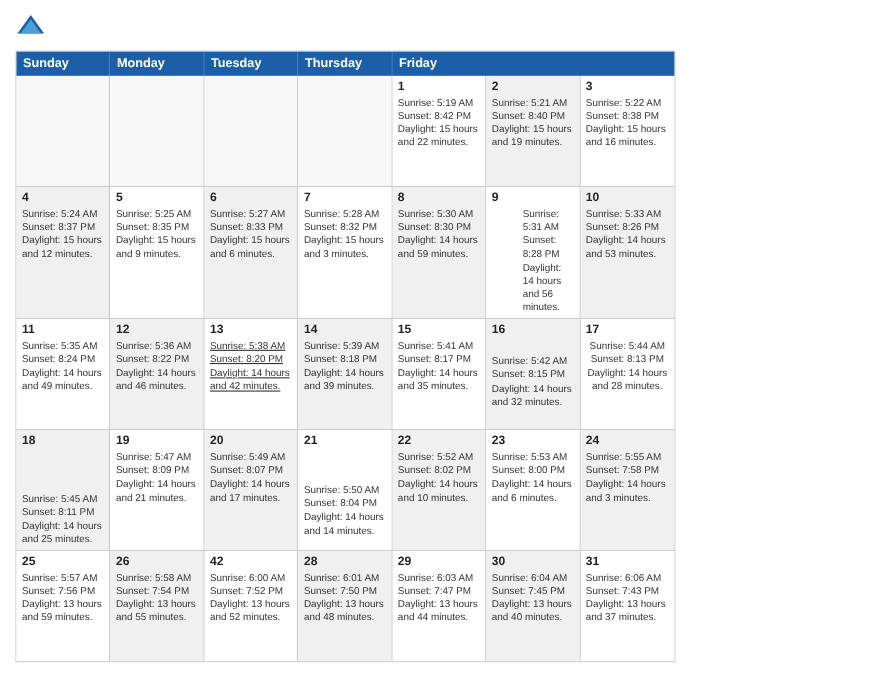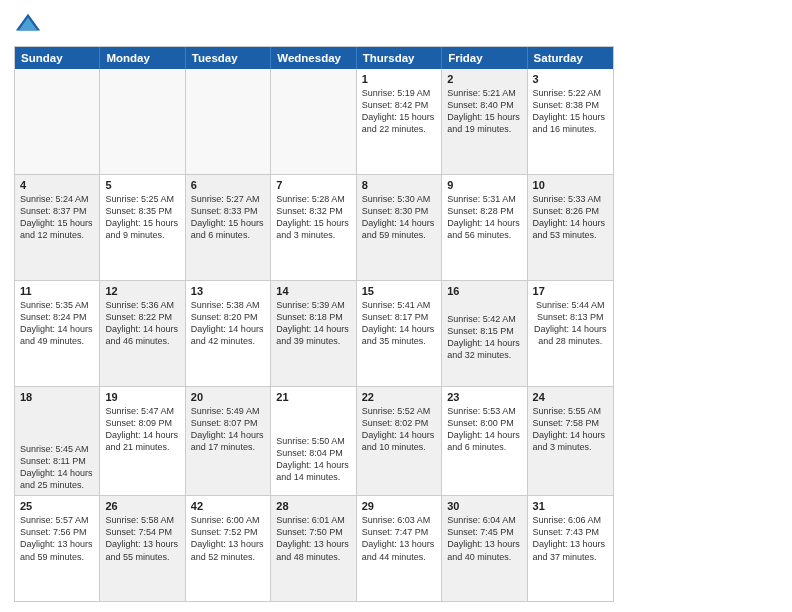--- a/index.html
+++ b/index.html
@@ -128,24 +128,22 @@
       <div class="title-month"></div>
       <div class="title-location"></div>
     </div>
   </div>
 
   <div class="calendar">
     <div class="cal-header">
     <div class="cal-header-cell">Sunday</div>
         <div class="cal-header-cell">Monday</div>
         <div class="cal-header-cell">Tuesday</div>
-        <div class="cal-header-cell">Wednesday</div>
         <div class="cal-header-cell">Thursday</div>
         <div class="cal-header-cell">Friday</div>
-        <div class="cal-header-cell">Saturday</div>
       </div>
     <div class="cal-body">
     <div class="cal-row">
           <div class="cal-cell empty"></div>
           <div class="cal-cell empty"></div>
           <div class="cal-cell empty"></div>
           <div class="cal-cell empty"></div>
           <div class="cal-cell">
             <span class="day-num">1</span>
             <div class="cell-text" style="white-space: pre-line;">Sunrise: 5:19 AM
@@ -199,21 +197,21 @@
           </div>
           <div class="cal-cell shaded">
             <span class="day-num">8</span>
             <div class="cell-text" style="white-space: pre-line;">Sunrise: 5:30 AM
 Sunset: 8:30 PM
 Daylight: 14 hours
 and 59 minutes.</div>
           </div>
           <div class="cal-cell">
             <span class="day-num">9</span>
-            <div class="cell-text" style="white-space: pre-line;">Sunrise: 5:31 AM
+            <div class="cell-text" style="white-space: pre-line; margin-left: 28px;">Sunrise: 5:31 AM
 Sunset: 8:28 PM
 Daylight: 14 hours
 and 56 minutes.</div>
           </div>
           <div class="cal-cell shaded">
             <span class="day-num">10</span>
             <div class="cell-text" style="white-space: pre-line;">Sunrise: 5:33 AM
 Sunset: 8:26 PM
 Daylight: 14 hours
 and 53 minutes.</div>
@@ -229,21 +227,21 @@
           </div>
           <div class="cal-cell shaded">
             <span class="day-num">12</span>
             <div class="cell-text" style="white-space: pre-line;">Sunrise: 5:36 AM
 Sunset: 8:22 PM
 Daylight: 14 hours
 and 46 minutes.</div>
           </div>
           <div class="cal-cell">
             <span class="day-num">13</span>
-            <div class="cell-text" style="white-space: pre-line;">Sunrise: 5:38 AM
+            <div class="cell-text" style="white-space: pre-line; text-decoration: underline;">Sunrise: 5:38 AM
 Sunset: 8:20 PM
 Daylight: 14 hours
 and 42 minutes.</div>
           </div>
           <div class="cal-cell shaded">
             <span class="day-num">14</span>
             <div class="cell-text" style="white-space: pre-line;">Sunrise: 5:39 AM
 Sunset: 8:18 PM
 Daylight: 14 hours
 and 39 minutes.</div>

